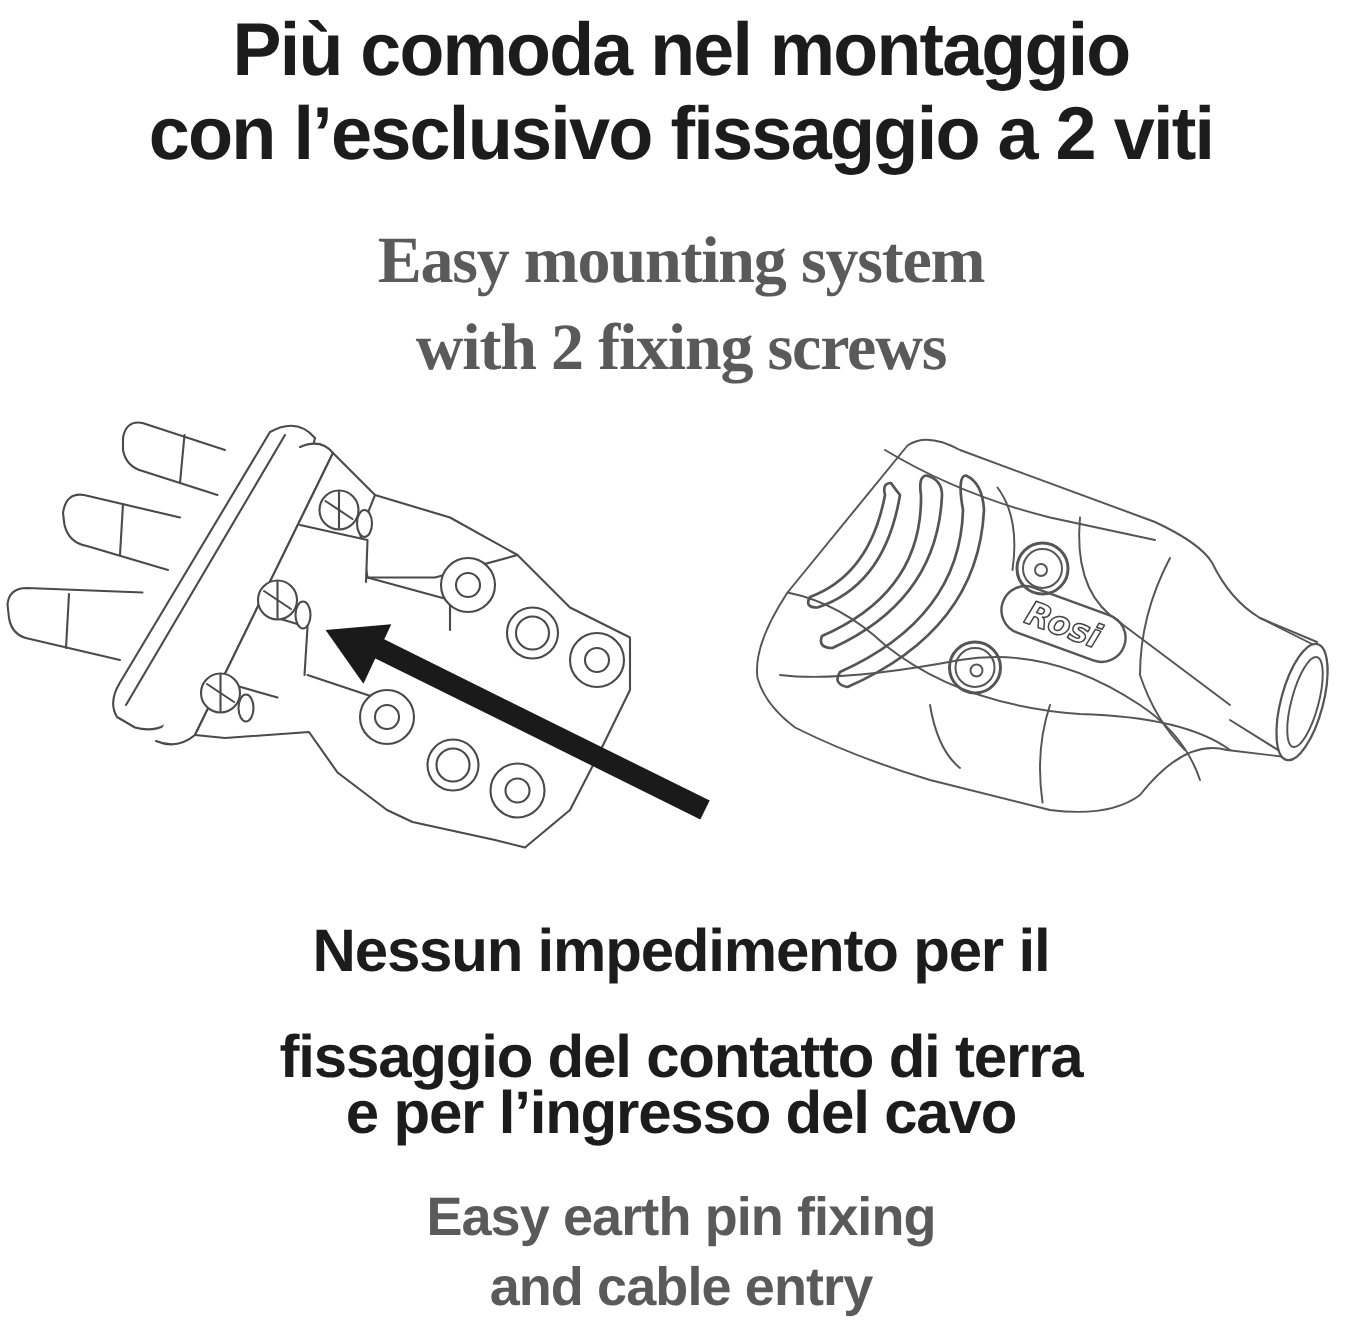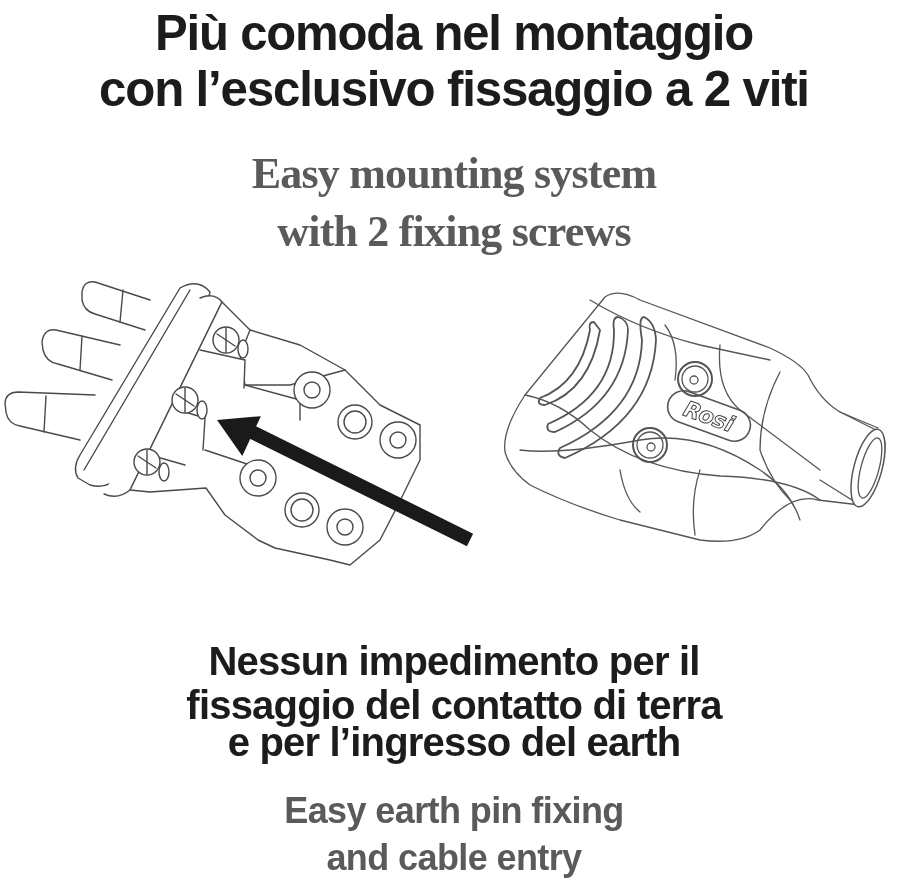--- a/index.html
+++ b/index.html
@@ -40,21 +40,21 @@
     }
     .h-sub.l1 { top: 152px; }
     .h-sub.l2 { top: 210px; }
 
     .b-main {
       color: #1c1c1c;
       font-size: 40px;
       font-weight: bold;
       letter-spacing: -0.8px;
     }
-    .b-main.l1 { top: 614px; margin-top: 27px; }
+    .b-main.l1 { top: 614px; }
     .b-main.l2 { top: 685px; }
     .b-main.l3 { top: 722px; }
 
     .b-sub {
       color: #5a5a5a;
       font-size: 36px;
       font-weight: bold;
       letter-spacing: -0.6px;
     }
     .b-sub.l1 { top: 793px; text-align: center; }
@@ -202,15 +202,15 @@
         <path d="M820,480 L860,505"></path>
         <ellipse cx="868" cy="468" rx="14" ry="40" transform="rotate(15 868 468)" stroke-width="1.5" fill="#ffffff"></ellipse>
         <ellipse cx="870" cy="468" rx="9" ry="31" transform="rotate(15 870 468)"></ellipse>
       </g>
     </g>
   </svg>
 </div>
 
 <div class="line b-main l1">Nessun impedimento per il</div>
 <div class="line b-main l2">fissaggio del contatto di terra</div>
-<div class="line b-main l3">e per l’ingresso del earth</div>
+<div class="line b-main l3">e per l’ingresso del cavo</div>
 <div class="line b-sub l1">Easy earth pin fixing</div>
 <div class="line b-sub l2">and cable entry</div>
 
 </body></html>

